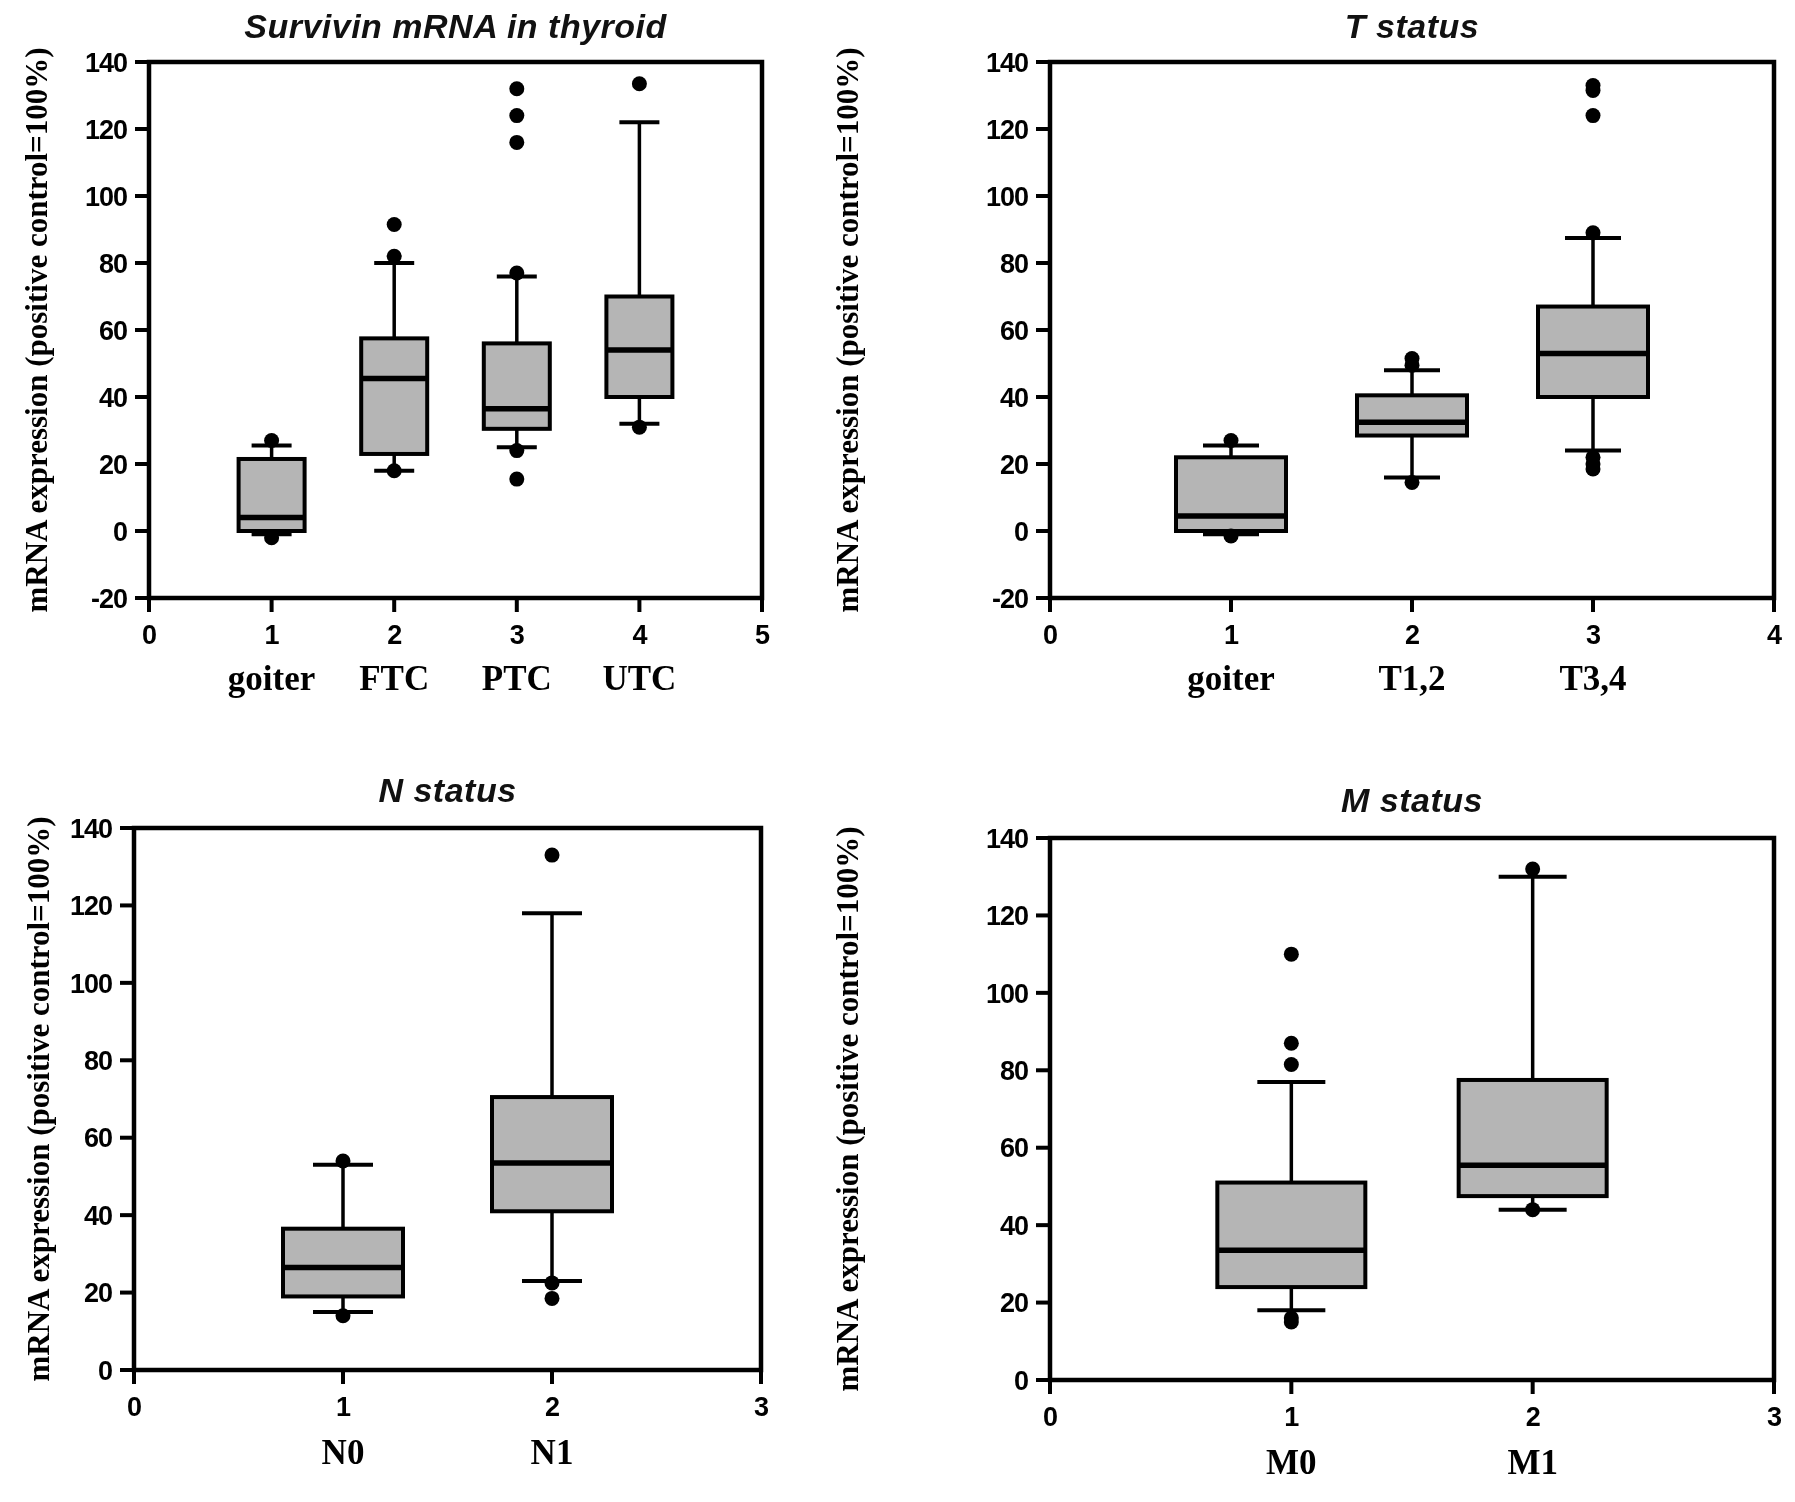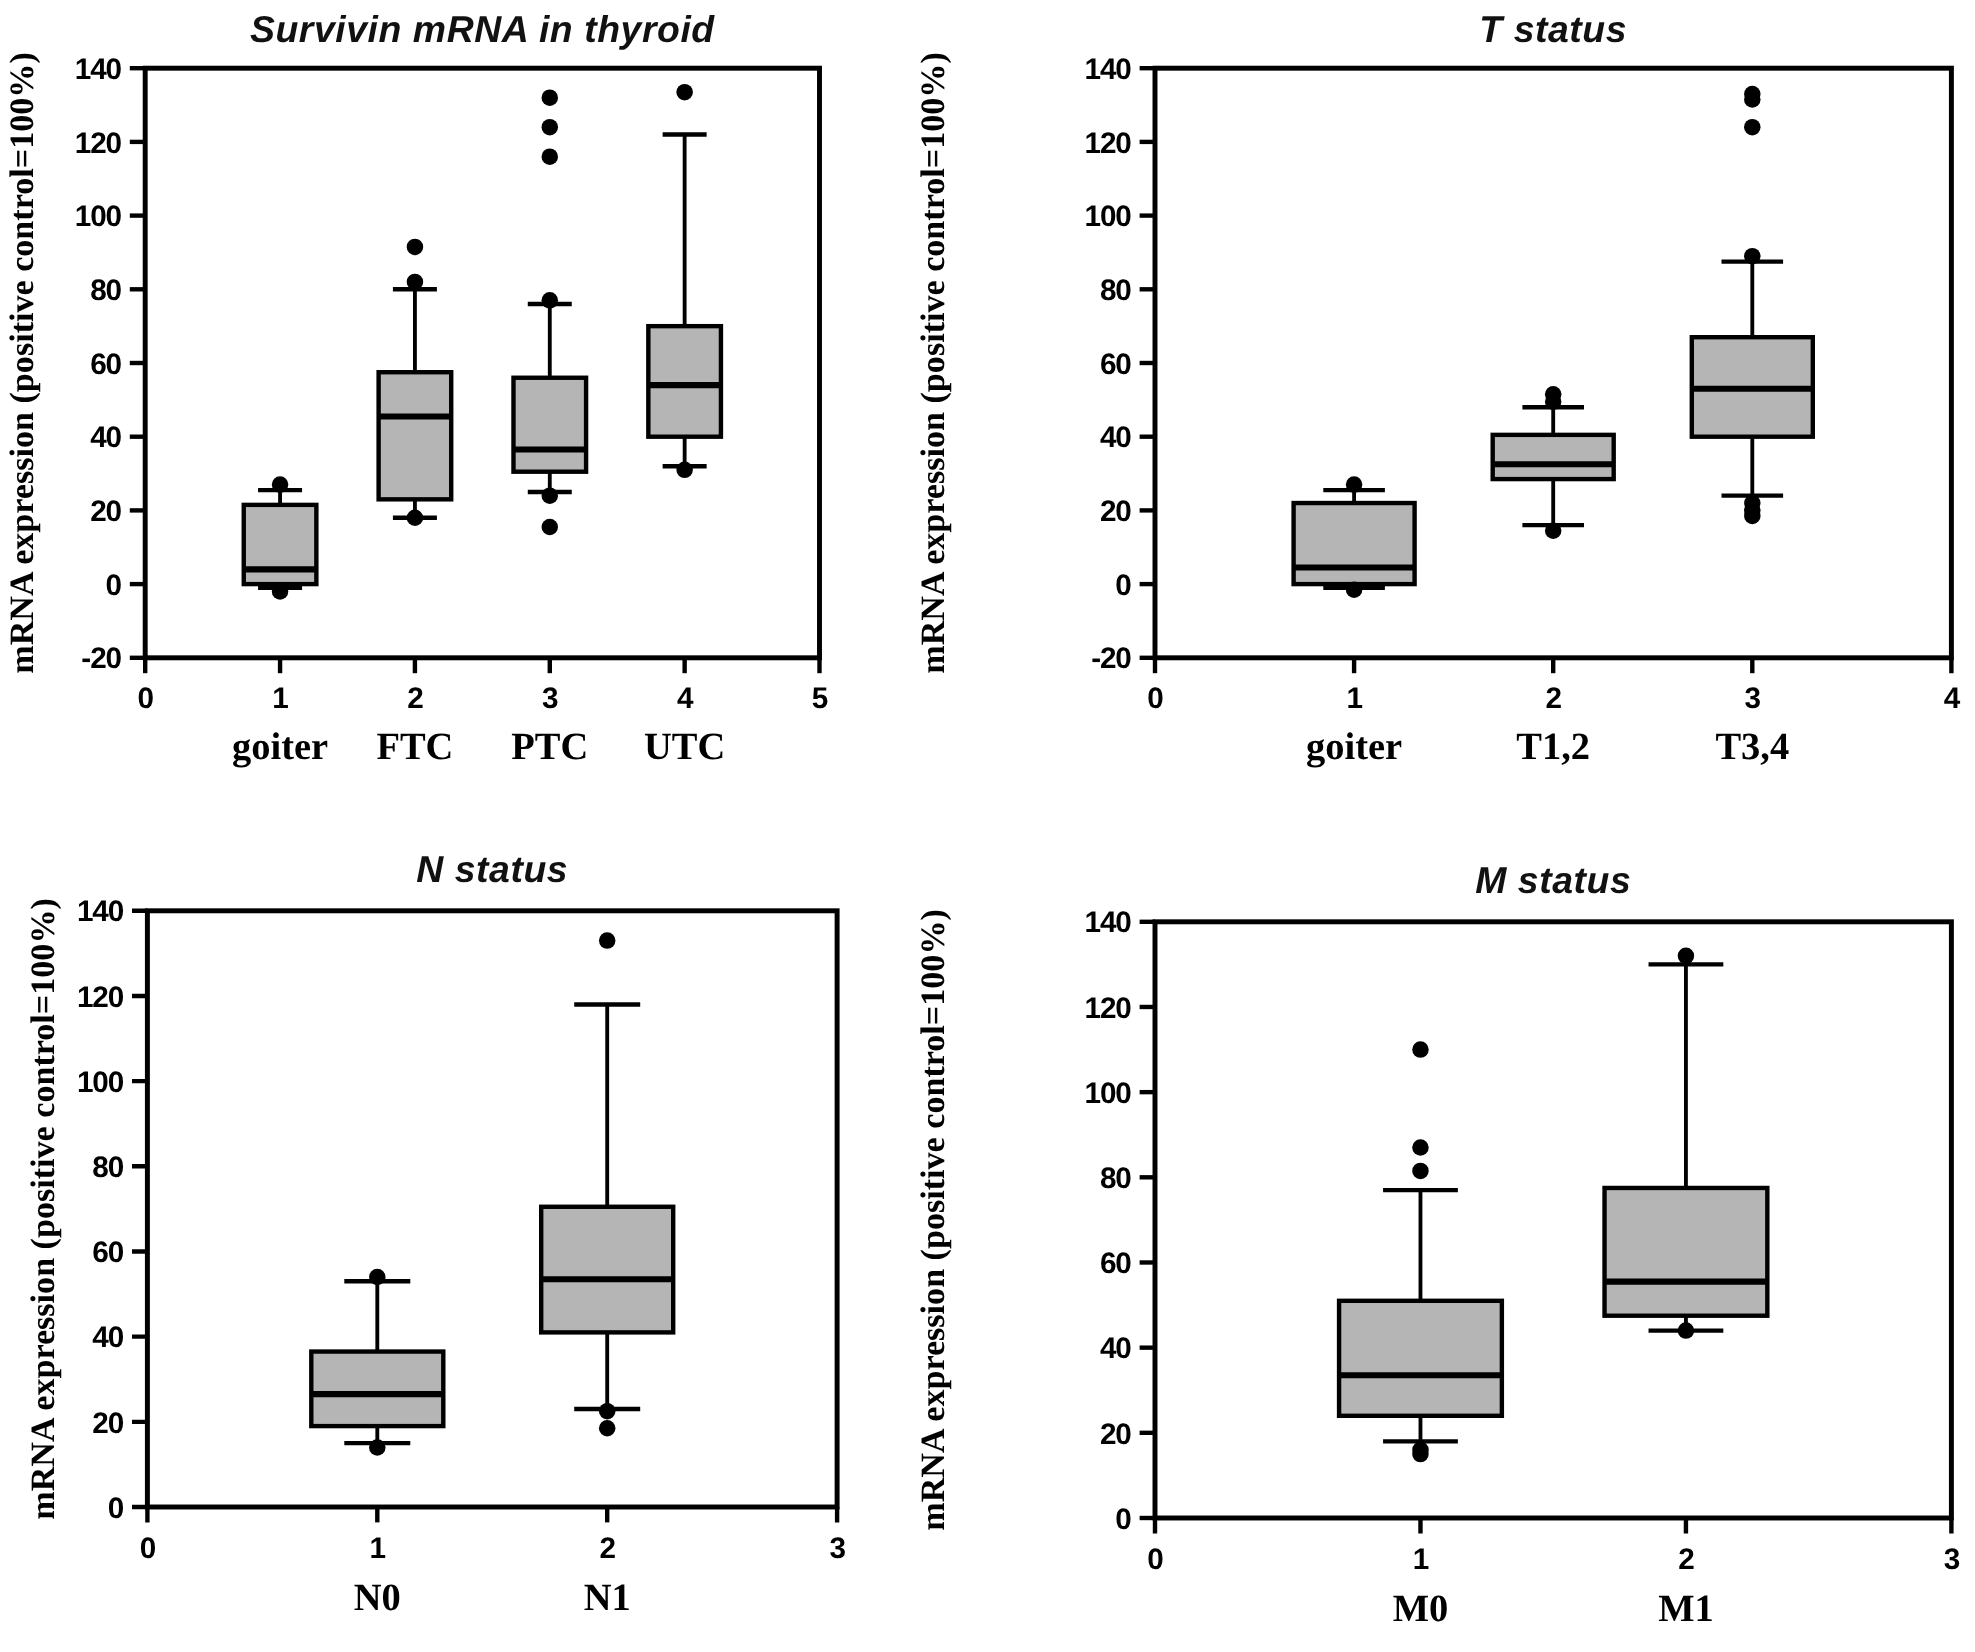--- a/index.html
+++ b/index.html
@@ -37,21 +37,21 @@
     font-family: "Liberation Serif", serif;
     font-weight: bold;
     font-size: 35px;
     fill: #000000;
   }
 </style>
 </head>
 <body>
 
 <div id="figure">
-  <div class="panel" id="panel-0" style="left: 0px; top: 0px; width: 820px; height: 700px;">
+  <div class="panel" id="panel-0" style="left: 17px; top: 0px; width: 820px; height: 700px;">
       <svg width="820" height="700" viewBox="0 0 820 700">
         <text x="438.5" y="38" text-anchor="middle" class="chart-title">Survivin mRNA in thyroid</text>
         <text x="30" y="330" text-anchor="middle" class="ylabel" transform="rotate(-90 30 330)">mRNA expression (positive control=100%)</text>
         <rect x="132" y="62" width="613" height="536" fill="none" stroke="#000000" stroke-width="4.5"></rect>
         <line x1="118" y1="598" x2="132" y2="598" stroke="#000000" stroke-width="4"></line>
         <text x="110" y="598" text-anchor="end" dy="0.36em" class="tick-label">-20</text>
         <line x1="118" y1="531" x2="132" y2="531" stroke="#000000" stroke-width="4"></line>
         <text x="110" y="531" text-anchor="end" dy="0.36em" class="tick-label">0</text>
         <line x1="118" y1="464" x2="132" y2="464" stroke="#000000" stroke-width="4"></line>
         <text x="110" y="464" text-anchor="end" dy="0.36em" class="tick-label">20</text>

